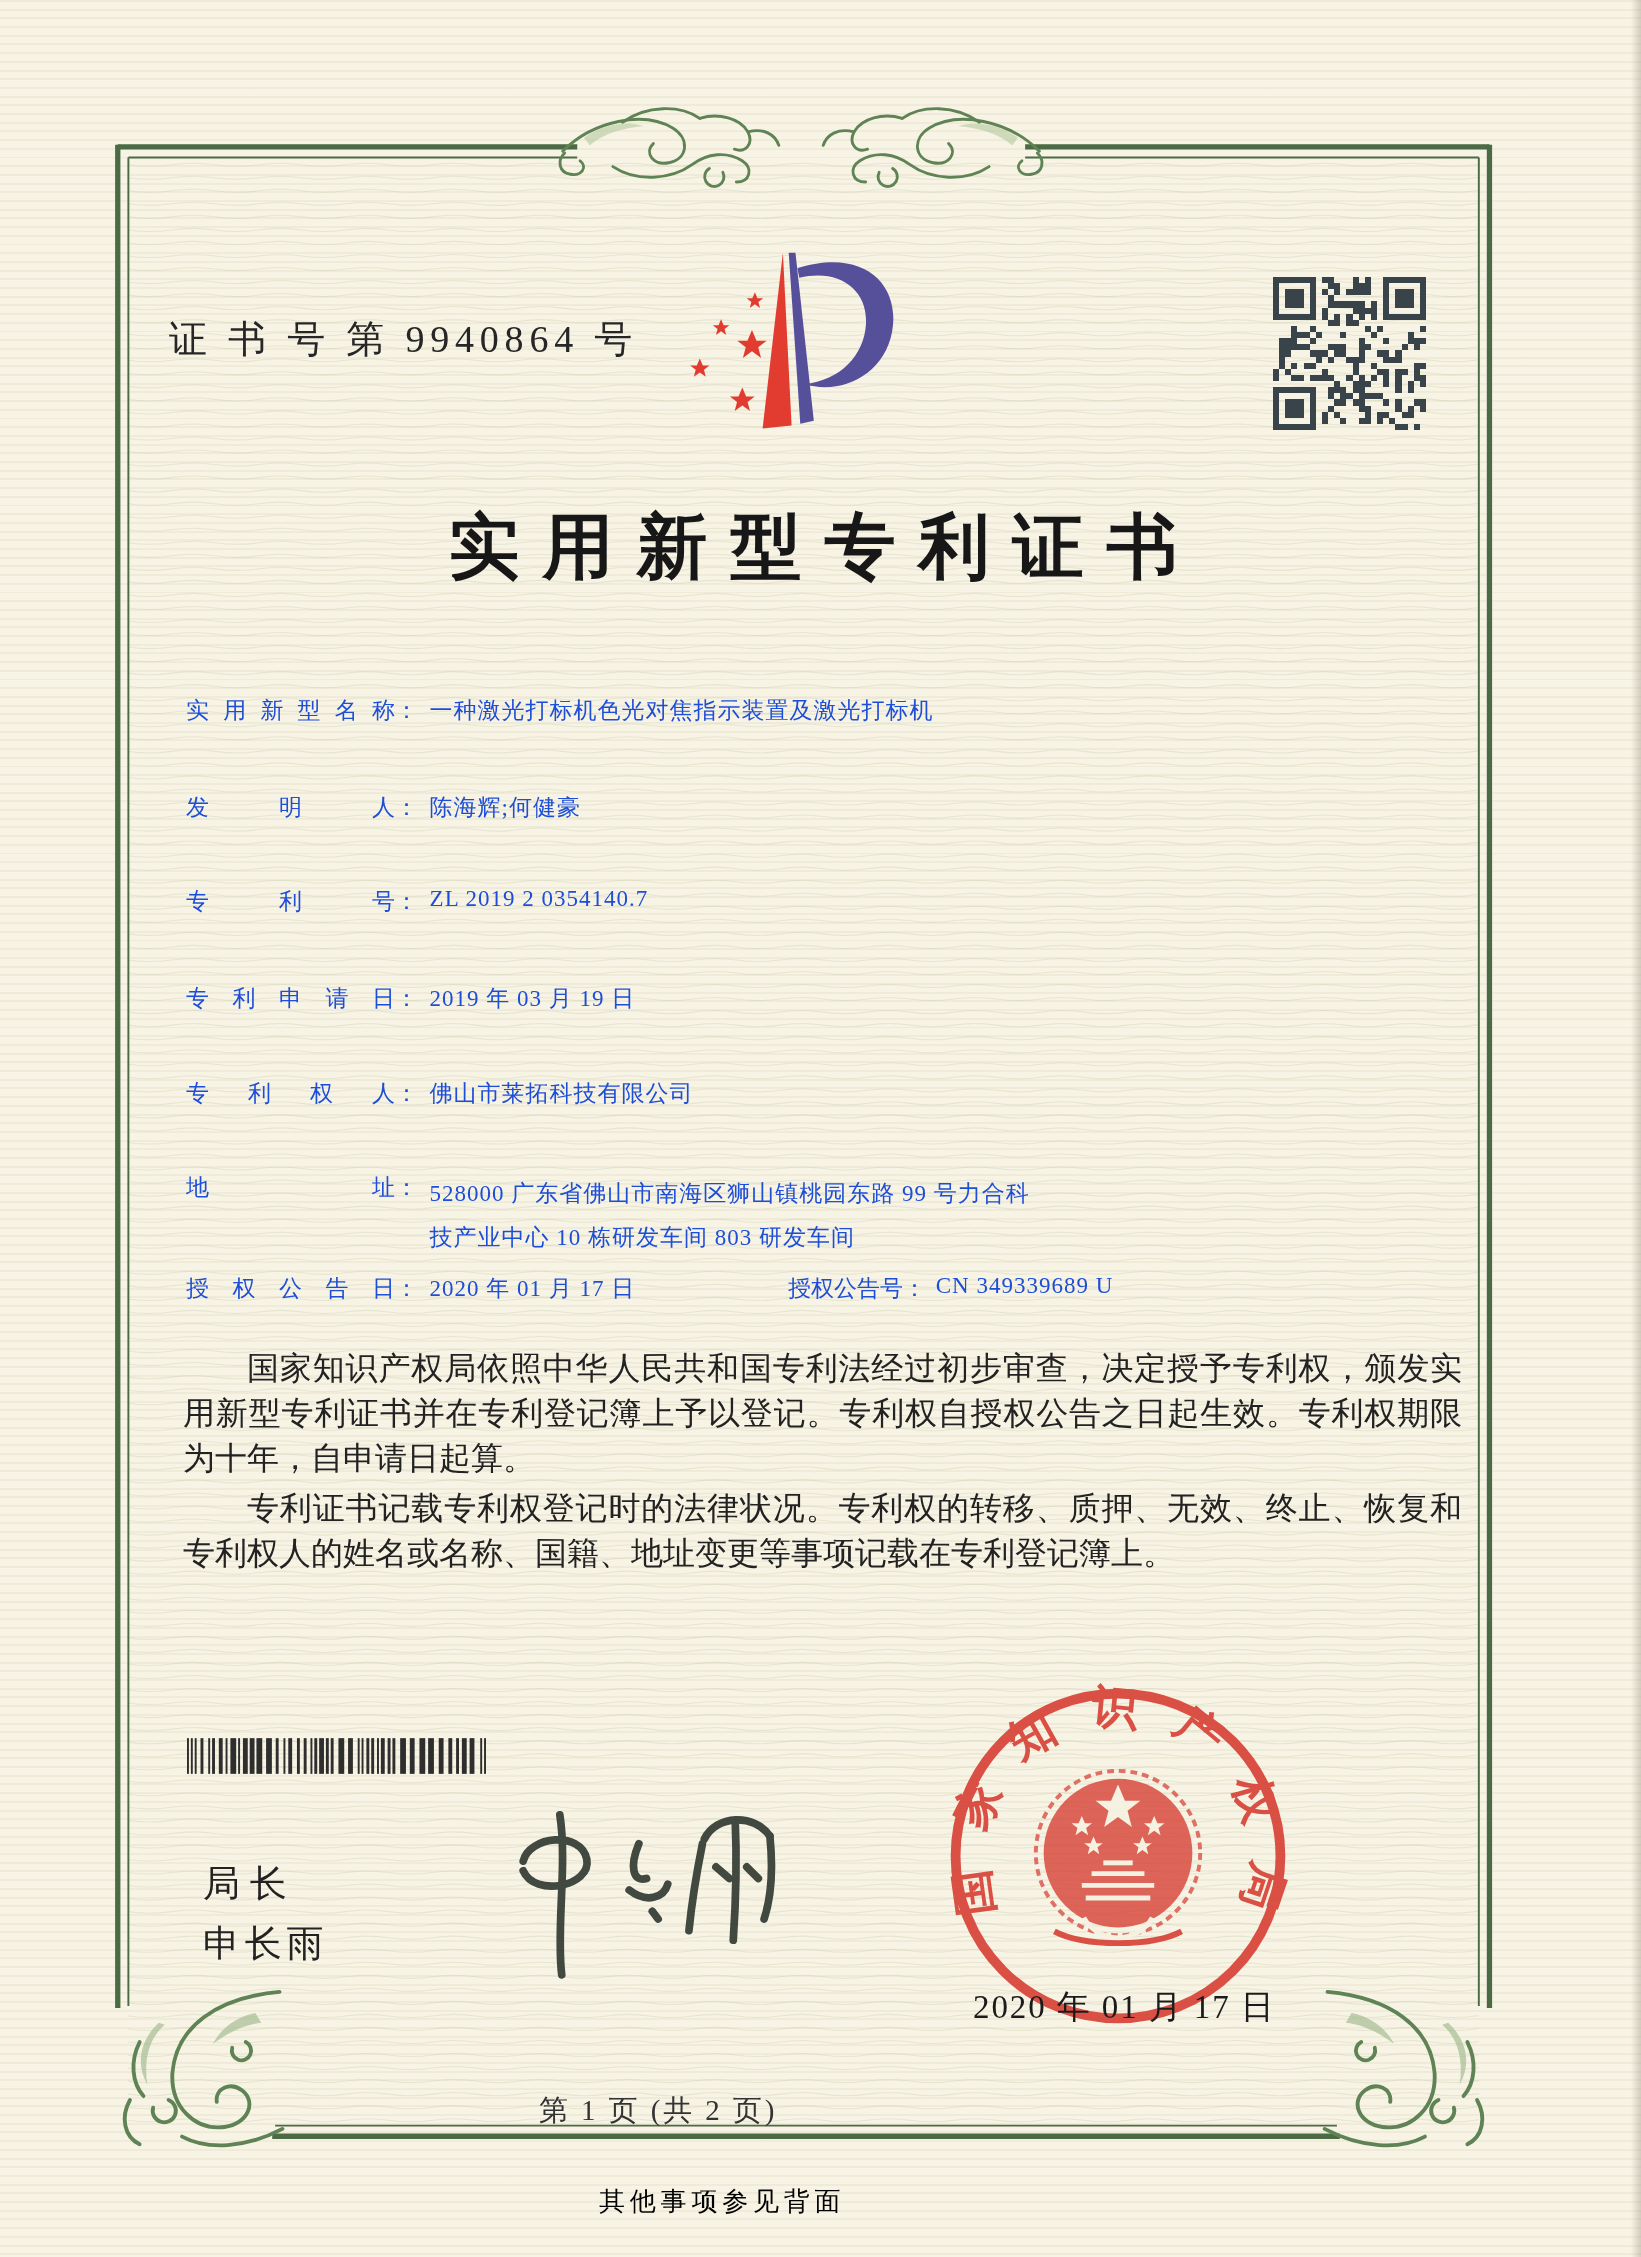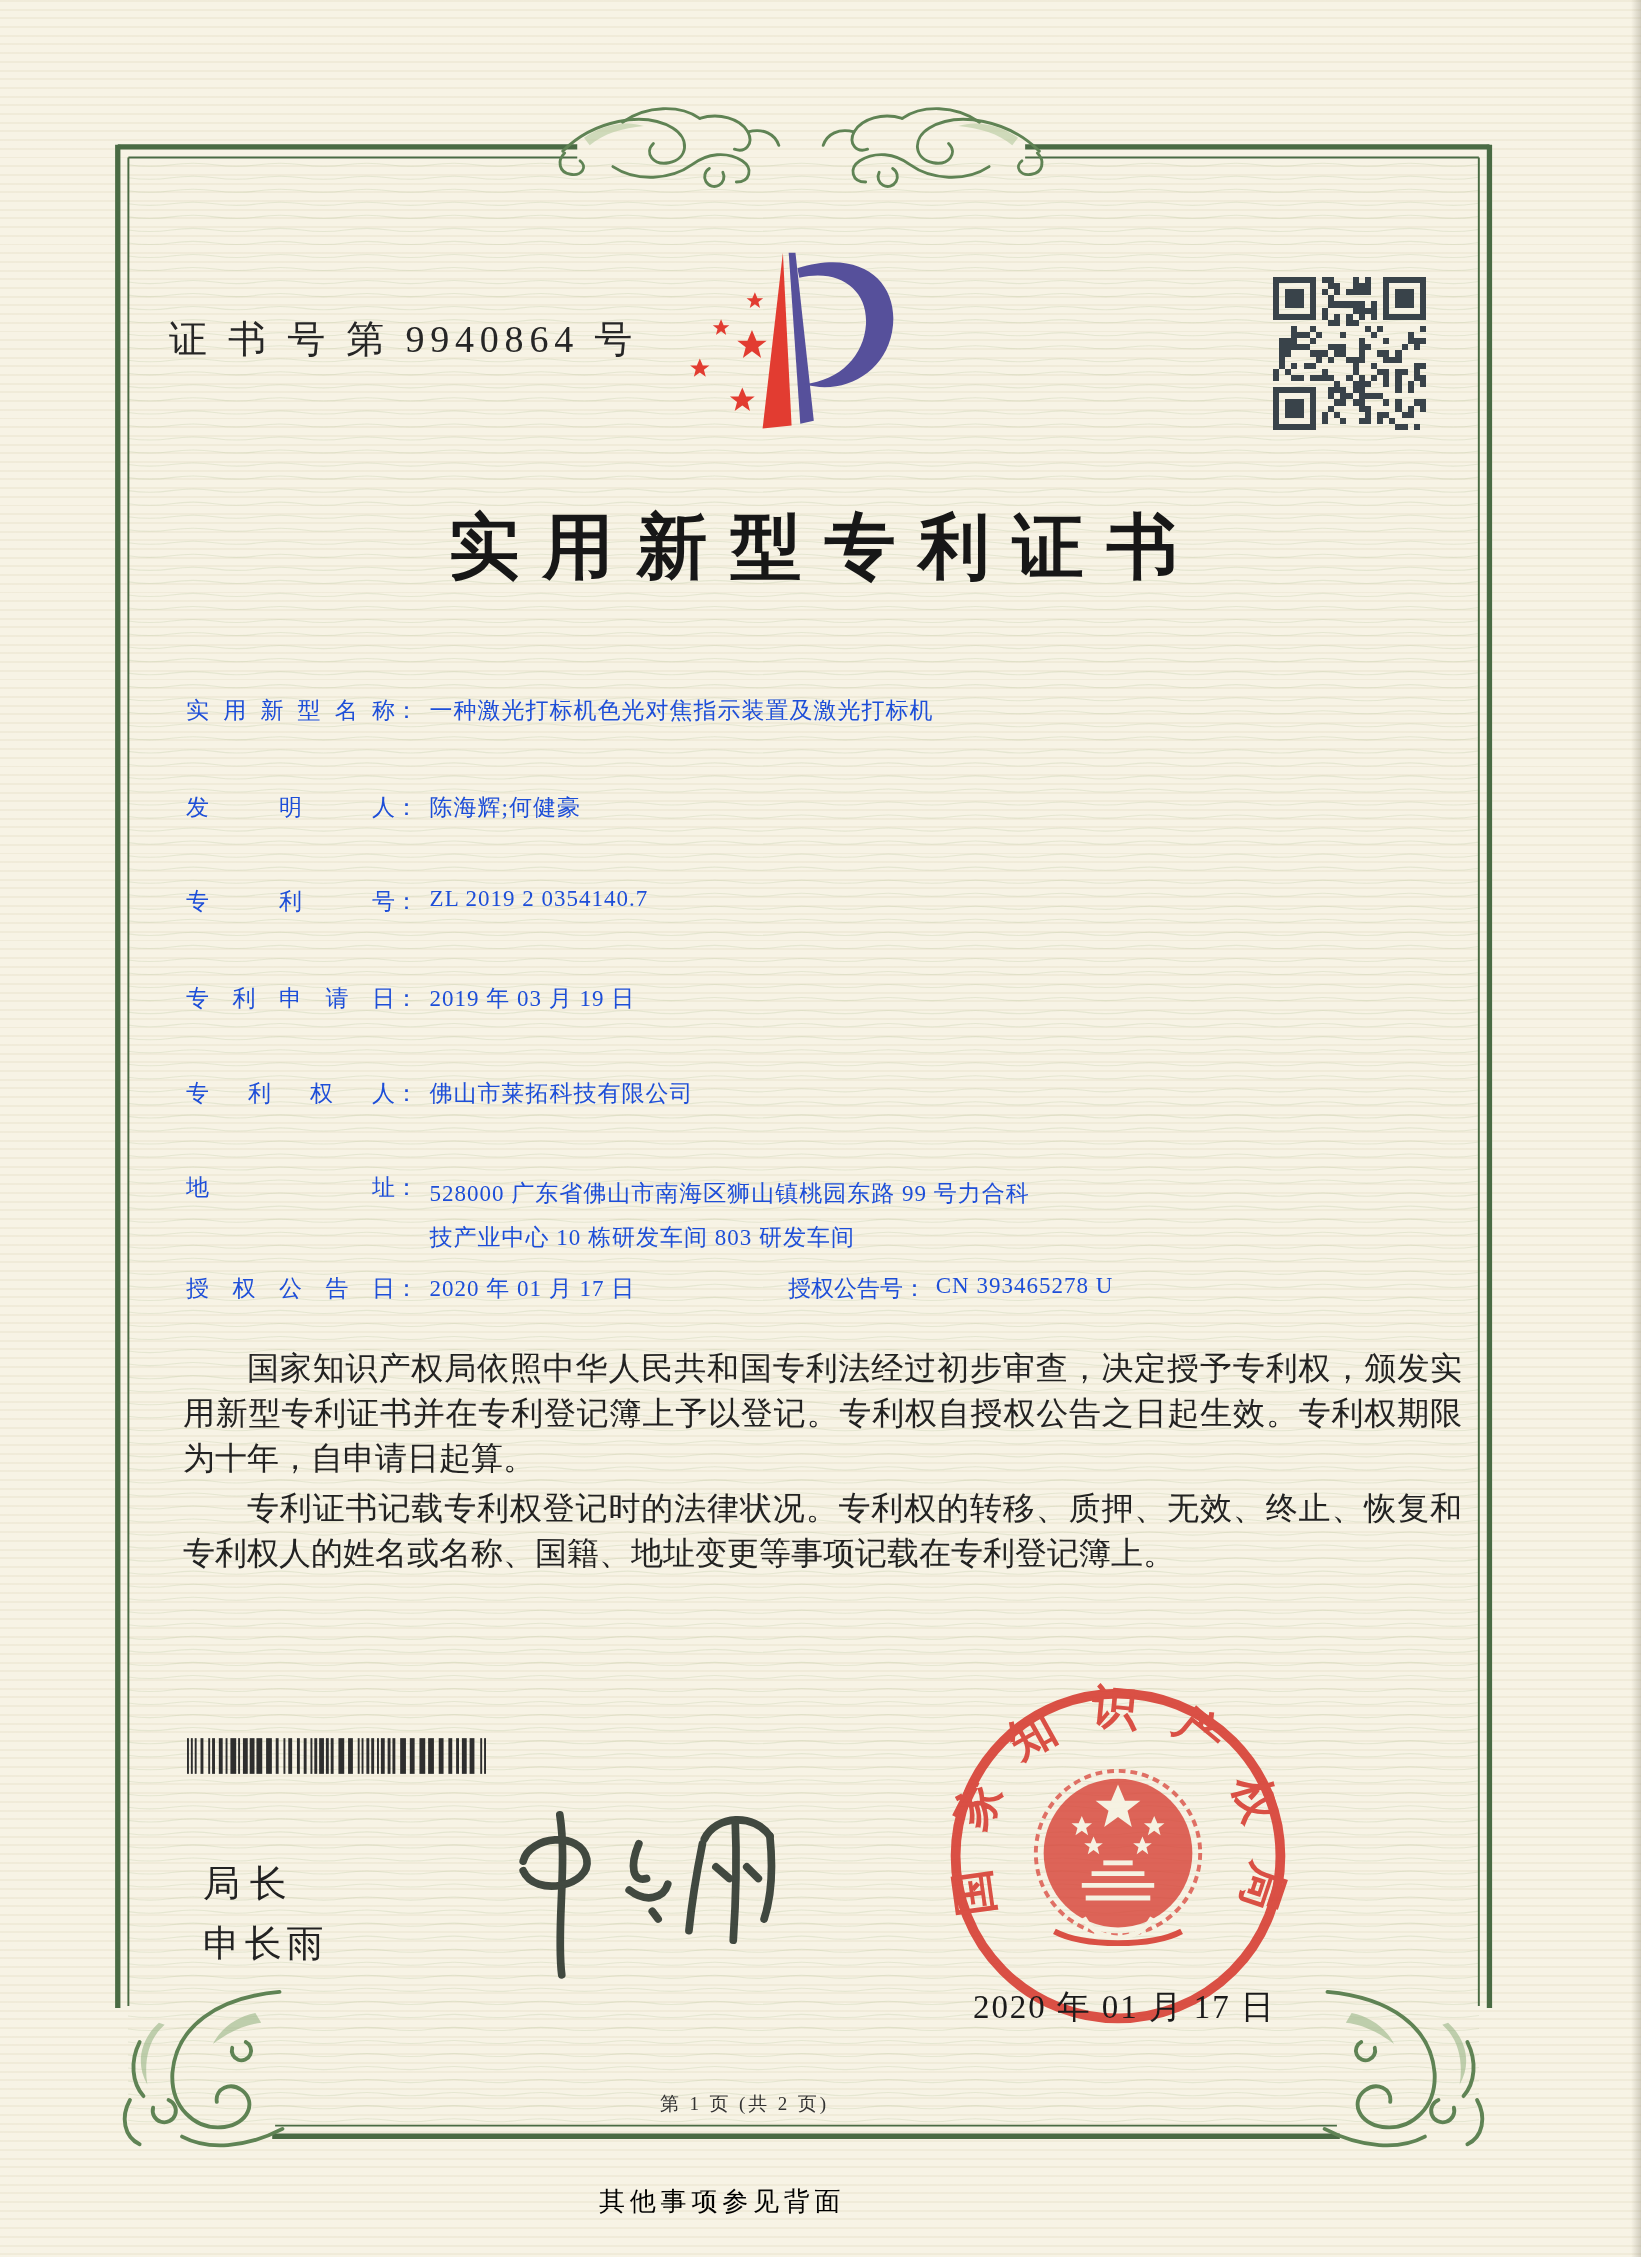--- a/index.html
+++ b/index.html
@@ -26,21 +26,21 @@
   
   .paras{left:183px;top:1346px;width:1279px;font-size:32px;line-height:45px;color:#222;text-align:justify;}
   .paras p{margin:0;text-indent:2em;}
   .paras p + p{margin-top:4.8px;}
   
   .director-title{left:203px;top:1859px;font-size:37px;letter-spacing:9.7px;color:#222;}
   .director-name{left:203px;top:1919px;font-size:37px;letter-spacing:4.8px;color:#222;}
   
   .seal-date{left:973px;top:1985px;font-size:33px;letter-spacing:1.9px;color:#1b1b1b;z-index:6;}
   
-  .pagenum{left:539px;top:2091px;width:290px;text-align:right;font-size:19px;letter-spacing:2.9px;color:#333;}
+  .pagenum{left:539px;top:2091px;width:290px;text-align:left;font-size:29px;letter-spacing:2.9px;color:#333;}
   .footnote{left:599px;top:2184px;font-size:26px;letter-spacing:4.8px;color:#000000;}
   .z0{z-index:0}.z1{z-index:1}.z2{z-index:2}.z3{z-index:3}.z5{z-index:5}
   .edge-shade{right:0;top:0;width:9.7px;height:2257px;background:linear-gradient(90deg,rgba(0,0,0,0),rgba(140,135,118,.35));z-index:9;}
 </style>
 </head>
 <body>
 
 <svg id="waves" class="abs z0" style="left:128px;top:157px;" width="1351" height="1969" viewBox="0 0 1399 2039">
     <g fill="none" stroke="rgba(158,180,128,0.20)" stroke-width="1.1">
       <path d="M0 8.0 q22.5 3.2 45 0 q22.5 -3.2 45 0 q22.5 3.2 45 0 q22.5 -3.2 45 0 q22.5 3.2 45 0 q22.5 -3.2 45 0 q22.5 3.2 45 0 q22.5 -3.2 45 0 q22.5 3.2 45 0 q22.5 -3.2 45 0 q22.5 3.2 45 0 q22.5 -3.2 45 0 q22.5 3.2 45 0 q22.5 -3.2 45 0 q22.5 3.2 45 0 q22.5 -3.2 45 0 q22.5 3.2 45 0 q22.5 -3.2 45 0 q22.5 3.2 45 0 q22.5 -3.2 45 0 q22.5 3.2 45 0 q22.5 -3.2 45 0 q22.5 3.2 45 0 q22.5 -3.2 45 0 q22.5 3.2 45 0 q22.5 -3.2 45 0 q22.5 3.2 45 0 q22.5 -3.2 45 0 q22.5 3.2 45 0 q22.5 -3.2 45 0 q22.5 3.2 45 0 q22.5 -3.2 45 0"></path>
@@ -292,21 +292,21 @@
 </div>
 <div class="abs z3 t frow" style="top:1078px">
   <span class="flabel">专利权人</span><span class="fcolon">：</span><span class="fvalue">佛山市莱拓科技有限公司</span>
 </div>
 <div class="abs z3 t frow" style="top:1172px">
   <span class="flabel">地址</span><span class="fcolon">：</span><span class="fvalue addrval"><span>528000 广东省佛山市南海区狮山镇桃园东路 99 号力合科</span><span>技产业中心 10 栋研发车间 803 研发车间</span></span>
 </div>
 <div class="abs z3 t frow" style="top:1273px">
   <span class="flabel">授权公告日</span><span class="fcolon">：</span><span class="fvalue">2020 年 01 月 17 日</span>
   <span class="fpair2">
-    <span>授权公告号</span><span class="fcolon">：</span><span class="fvalue">CN 393465278 U</span>
+    <span>授权公告号</span><span class="fcolon">：</span><span class="fvalue">CN 349339689 U</span>
   </span>
 </div>
 
 <div class="abs z3 t paras">
   <p>国家知识产权局依照中华人民共和国专利法经过初步审查，决定授予专利权，颁发实用新型专利证书并在专利登记簿上予以登记。专利权自授权公告之日起生效。专利权期限为十年，自申请日起算。</p>
   <p>专利证书记载专利权登记时的法律状况。专利权的转移、质押、无效、终止、恢复和专利权人的姓名或名称、国籍、地址变更等事项记载在专利登记簿上。</p>
 </div>
 
 <svg id="barcode" class="abs z3" style="left:187px;top:1738px;" width="299" height="36" viewBox="0 0 310 37">
     <g fill="#2e2e2e">

